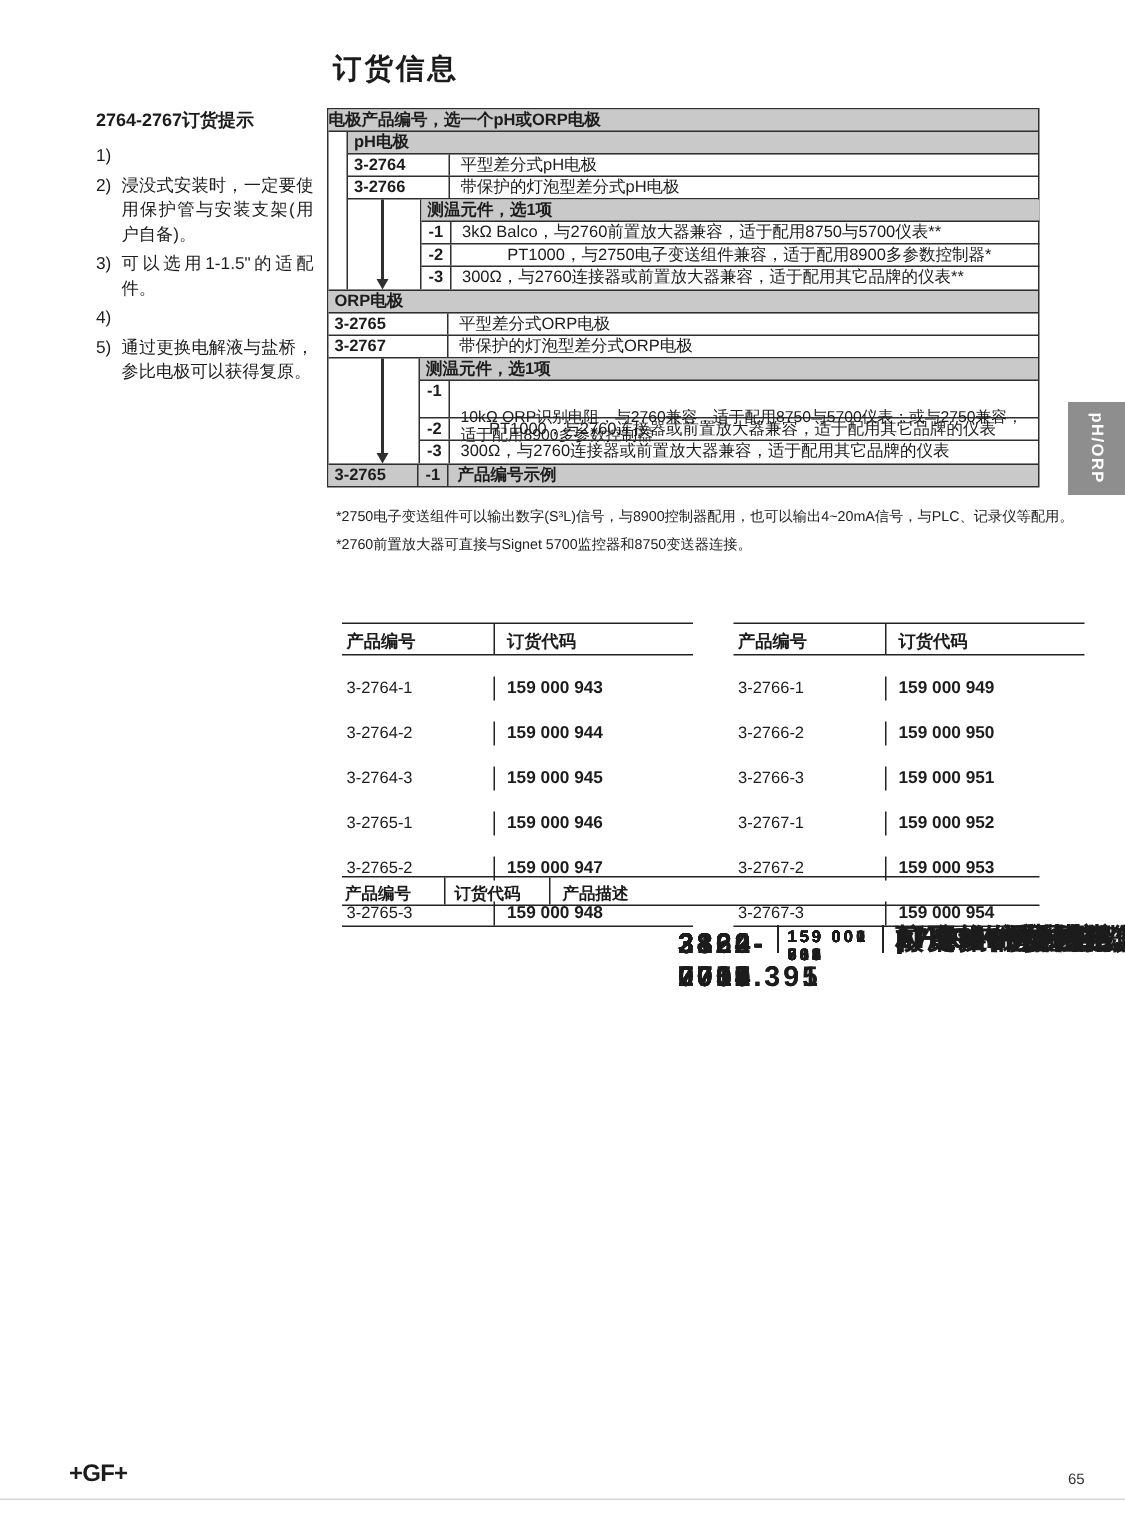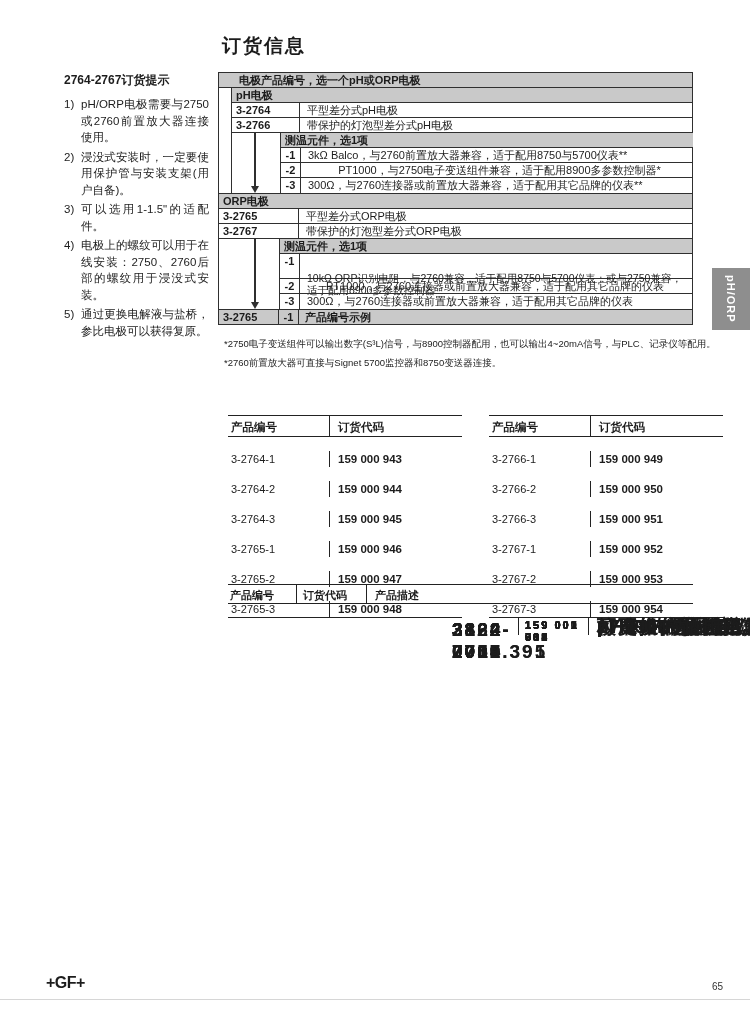--- a/index.html
+++ b/index.html
@@ -17,21 +17,21 @@
 
   
   .h1 { position:absolute; left:222px; top:33px; font-size:19px; font-weight:bold; letter-spacing:2px; }
   .h2 { position:absolute; left:228px; top:550px; font-size:16px; font-weight:bold; letter-spacing:1px; }
 
   
   .sel { position:absolute; left:218px; top:72px; width:475px; height:253px;
          border:1px solid #2f2f2f; font-size:11px; }
   .sel .gray { background:#c9c9c9; }
   .st-hdr0 { position:absolute; left:0; top:0; width:473px; height:15px;
-             border-bottom:1px solid #2f2f2f; font-weight:bold; padding-left:20px; line-height:14px; }
+             border-bottom:1px solid #2f2f2f; font-weight:bold; padding-left:0; line-height:14px; }
   .st-blk { position:absolute; border-left:1px solid #2f2f2f; }
   .st-bar { position:absolute; left:0; width:100%; height:15px; background:#c9c9c9;
             border-bottom:1px solid #2f2f2f; font-weight:bold; padding-left:4px; line-height:14px; }
   .st-row { position:absolute; left:0; width:100%; height:15px; border-bottom:1px solid #2f2f2f; }
   .st-row.nb { border-bottom:none; }
   .st-code { position:absolute; left:0; top:0; height:14px; border-right:1px solid #2f2f2f;
              font-weight:bold; padding-left:4px; line-height:14px; }
   .st-desc { position:absolute; top:0; right:2px; line-height:14px; white-space:nowrap; overflow:hidden; }
   .st-desc2 { line-height:12px; font-size:10.5px; white-space:normal; padding-top:18px; }
   .orp-bar { position:absolute; left:0; top:120px; width:473px; height:16px; background:#c9c9c9;
@@ -83,33 +83,31 @@
 </style>
 </head>
 <body>
 
 <div class="page">
 
   <div class="sidebar">
     <div class="sb-title">2764-2767订货提示</div>
     <div class="note">
       <span class="n">1)</span>
-      <span class="t">pH/ORP电极需要与2750或2760前置放大器连接使用。</span>
     </div>
     <div class="note">
       <span class="n">2)</span>
       <span class="t">浸没式安装时，一定要使用保护管与安装支架(用户自备)。</span>
     </div>
     <div class="note">
       <span class="n">3)</span>
       <span class="t">可以选用1-1.5"的适配件。</span>
     </div>
     <div class="note">
       <span class="n">4)</span>
-      <span class="t">电极上的螺纹可以用于在线安装：2750、2760后部的螺纹用于浸没式安装。</span>
     </div>
     <div class="note">
       <span class="n">5)</span>
       <span class="t">通过更换电解液与盐桥，参比电极可以获得复原。</span>
     </div>
   </div>
 
   <div class="h1">订货信息</div>
 
   <div class="sel">

